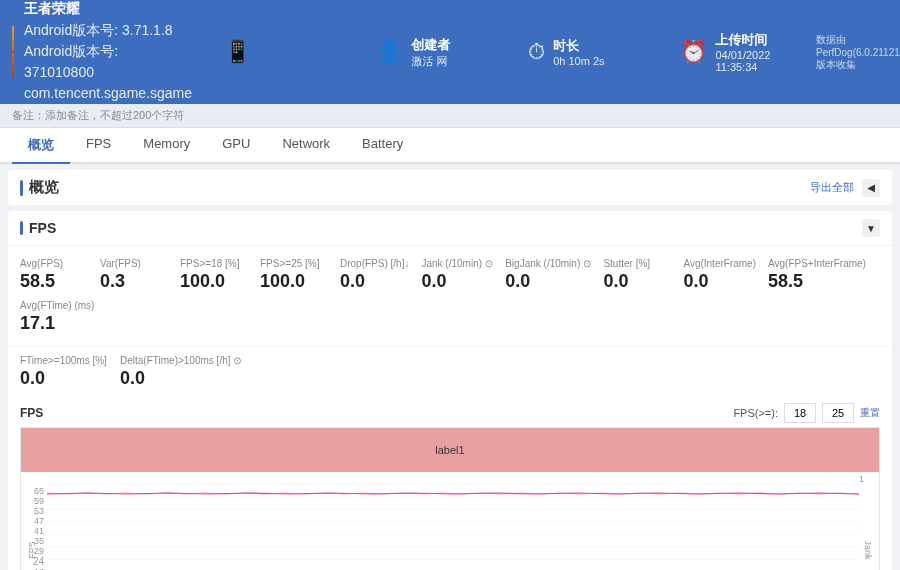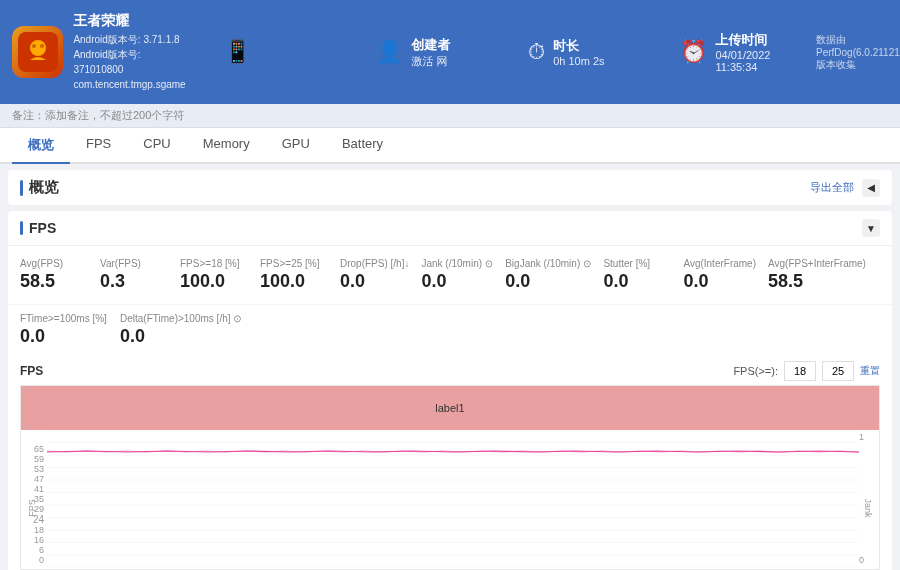--- a/index.html
+++ b/index.html
@@ -5,21 +5,21 @@
     * { margin: 0; padding: 0; box-sizing: border-box; }
     body { font-family: 'Microsoft YaHei', Arial, sans-serif; background: #f0f2f5; font-size: 12px; color: #333; width: 900px; height: 570px; overflow: hidden; }
 
     
     .header { background: #3d6dbf; display: flex; align-items: center; padding: 8px 12px; gap: 16px; height: 104px; }
     .app-info { display: flex; align-items: center; gap: 10px; min-width: 180px; }
     .app-icon { width: 52px; height: 52px; background: linear-gradient(135deg, #ff6b35, #ff3366); border-radius: 12px; display: flex; align-items: center; justify-content: center; color: white; font-size: 10px; font-weight: bold; overflow: hidden; }
     .app-icon-img { width: 100%; height: 100%; background: linear-gradient(135deg, #e8a020, #cc3300); border-radius: 10px; display: flex; align-items: center; justify-content: center; }
     .app-details { color: white; }
     .app-name { font-size: 14px; font-weight: bold; margin-bottom: 2px; }
-    .app-meta { font-size: 10px; opacity: 0.85; line-height: 1.5; }
+    .app-meta { font-size: 14px; opacity: 0.85; line-height: 1.5; }
 
     .divider-v { width: 1px; background: rgba(255,255,255,0.3); height: 50px; }
 
     .header-section { display: flex; align-items: center; gap: 8px; color: white; min-width: 120px; }
     .header-section .icon { font-size: 22px; opacity: 0.9; }
     .header-section .info { }
     .header-section .label { font-size: 13px; font-weight: bold; }
     .header-section .value { font-size: 11px; opacity: 0.85; }
 
     .sp-info { color: white; }
@@ -85,21 +85,21 @@
           <circle cx="16" cy="14" r="2" fill="#cc6600"></circle>
           <circle cx="24" cy="14" r="2" fill="#cc6600"></circle>
         </svg>
       </div>
     </div>
     <div class="app-details">
       <div class="app-name">王者荣耀</div>
       <div class="app-meta">
         <div><span>Android版本号:</span> <span>3.71.1.8</span></div>
         <div><span>Android版本号:</span> <span>371010800</span></div>
-        <div>com.tencent.tmgp.sgame</div>
+        <div>com.tencent.sgame.sgame</div>
       </div>
     </div>
   </div>
 
   <div class="divider-v"></div>
 
   <div class="header-section">
     <div class="icon">📱</div>
   </div>
 
@@ -138,23 +138,23 @@
   </div>
 </div>
 
 <div class="note-bar">
   <span>备注：添加备注，不超过200个字符</span>
 </div>
 
 <div class="nav-tabs">
   <div class="nav-tab active">概览</div>
   <div class="nav-tab">FPS</div>
-  <div class="nav-tab">CPU</div>
   <div class="nav-tab">Memory</div>
   <div class="nav-tab">GPU</div>
+  <div class="nav-tab">Network</div>
   <div class="nav-tab">Battery</div>
 </div>
 
 <div class="main">
 
   <div class="section">
     <div class="overview-header">
       <div class="overview-title">概览</div>
       <div style="display:flex;align-items:center;gap:8px;">
         <span class="export-btn">导出全部</span>
@@ -202,20 +202,24 @@
         <div class="stat-label">Stutter [%]</div>
         <div class="stat-value">0.0</div>
       </div>
       <div class="stat-item">
         <div class="stat-label">Avg(InterFrame)</div>
         <div class="stat-value">0.0</div>
       </div>
       <div class="stat-item">
         <div class="stat-label">Avg(FPS+InterFrame)</div>
         <div class="stat-value">58.5</div>
+      </div>
+      <div class="stat-item">
+        <div class="stat-label">Avg(FTime) (ms)</div>
+        <div class="stat-value">17.1</div>
       </div>
     </div>
 
     <div class="stat-row">
       <div class="stat-item">
         <div class="stat-label">FTime&gt;=100ms [%]</div>
         <div class="stat-value">0.0</div>
       </div>
       <div class="stat-item">
         <div class="stat-label">Delta(FTime)&gt;100ms [/h] ⊙</div>

